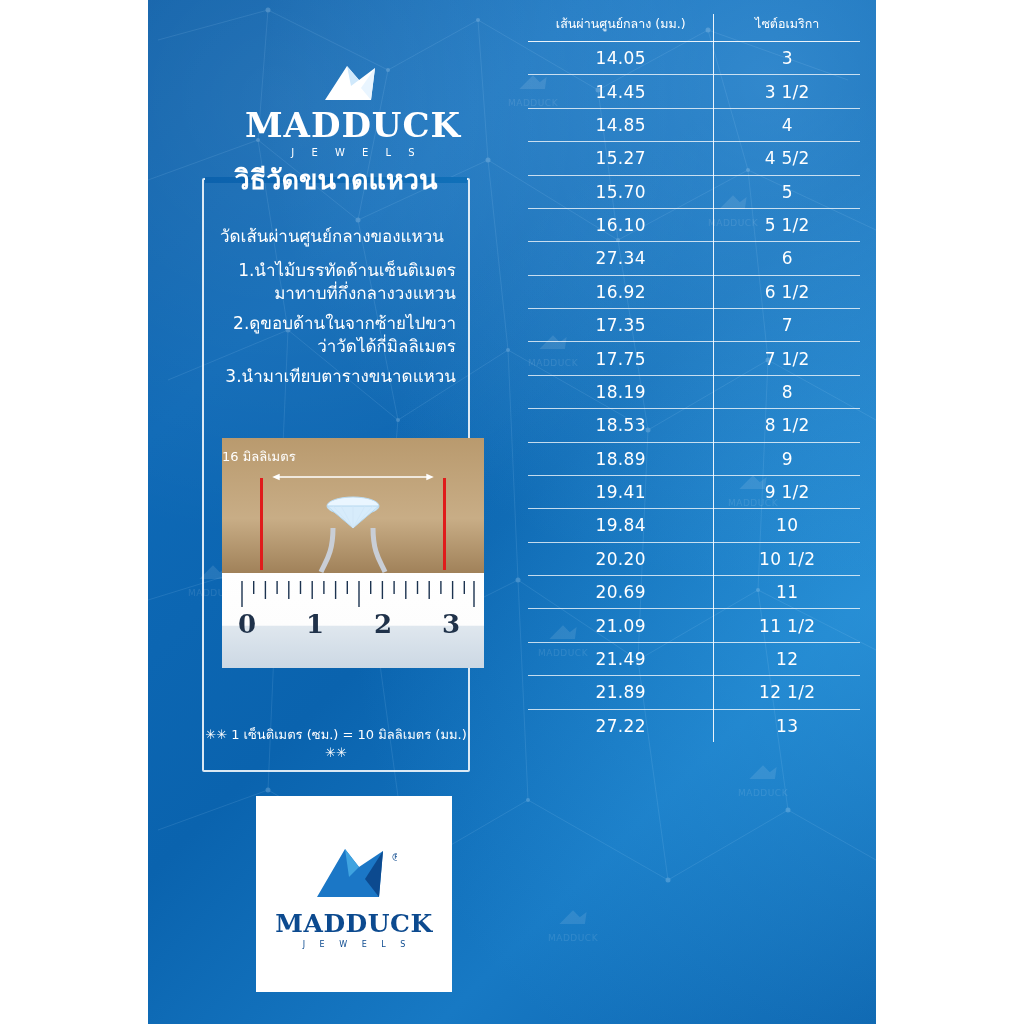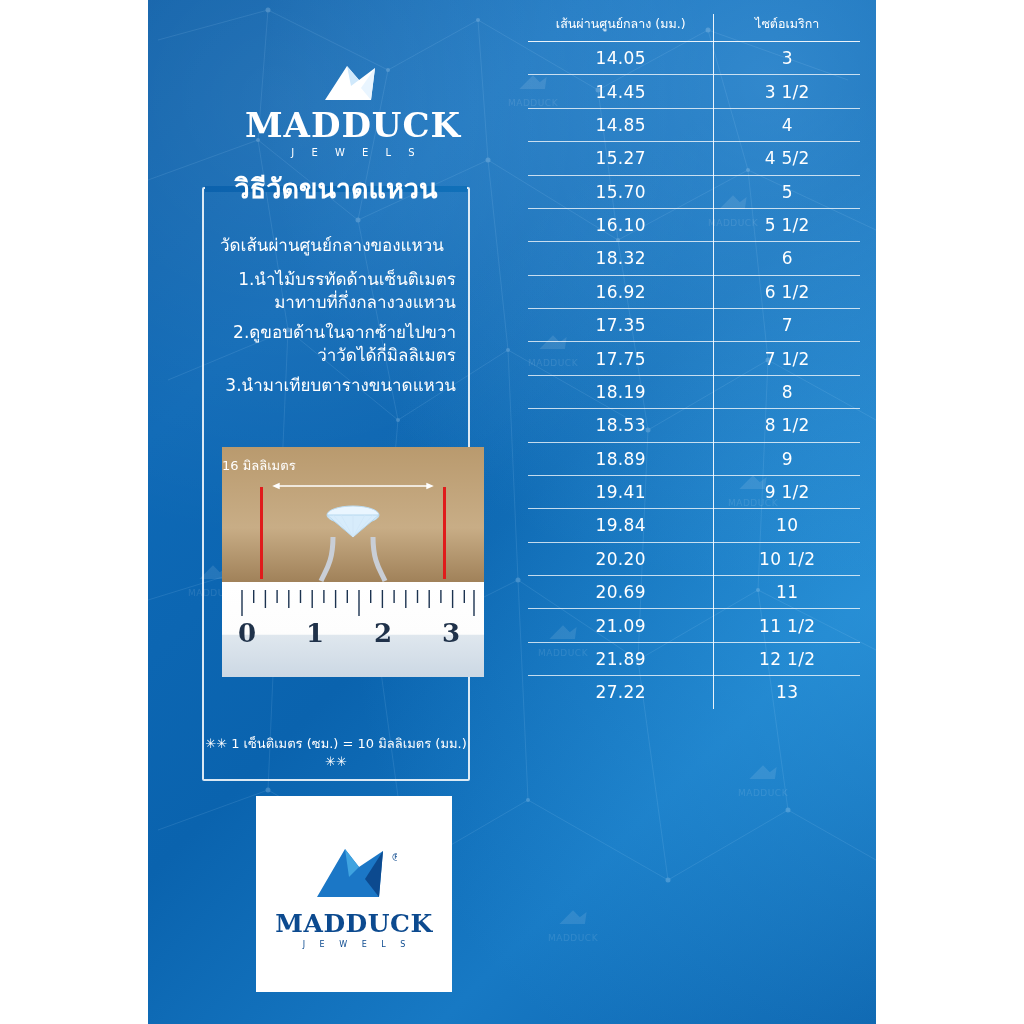--- a/index.html
+++ b/index.html
@@ -76,21 +76,21 @@
   .brand-top .brand-sub {
     font-size: 10px;
     letter-spacing: 7px;
     margin-top: 5px;
     padding-left: 7px;
   }
 
   
   .instr {
     position: absolute;
-    left: 54px; top: 187px;
+    left: 54px; top: 178px;
     width: 268px; height: 594px;
     border: 2px solid rgba(255,255,255,.85);
     border-radius: 2px;
   }
   .instr-title {
     position: absolute;
     left: 50%; top: -20px;
     transform: translateX(-50%);
     background: transparent;
     color: #ffffff;
@@ -446,21 +446,21 @@
             </tr>
           <tr>
               <td>15.70</td>
               <td>5</td>
             </tr>
           <tr>
               <td>16.10</td>
               <td>5 1/2</td>
             </tr>
           <tr>
-              <td>18.32</td>
+              <td>27.34</td>
               <td>6</td>
             </tr>
           <tr>
               <td>16.92</td>
               <td>6 1/2</td>
             </tr>
           <tr>
               <td>17.35</td>
               <td>7</td>
             </tr>
@@ -492,20 +492,24 @@
               <td>20.20</td>
               <td>10 1/2</td>
             </tr>
           <tr>
               <td>20.69</td>
               <td>11</td>
             </tr>
           <tr>
               <td>21.09</td>
               <td>11 1/2</td>
+            </tr>
+          <tr>
+              <td>21.49</td>
+              <td>12</td>
             </tr>
           <tr>
               <td>21.89</td>
               <td>12 1/2</td>
             </tr>
           <tr>
               <td>27.22</td>
               <td>13</td>
             </tr>
         </tbody>

